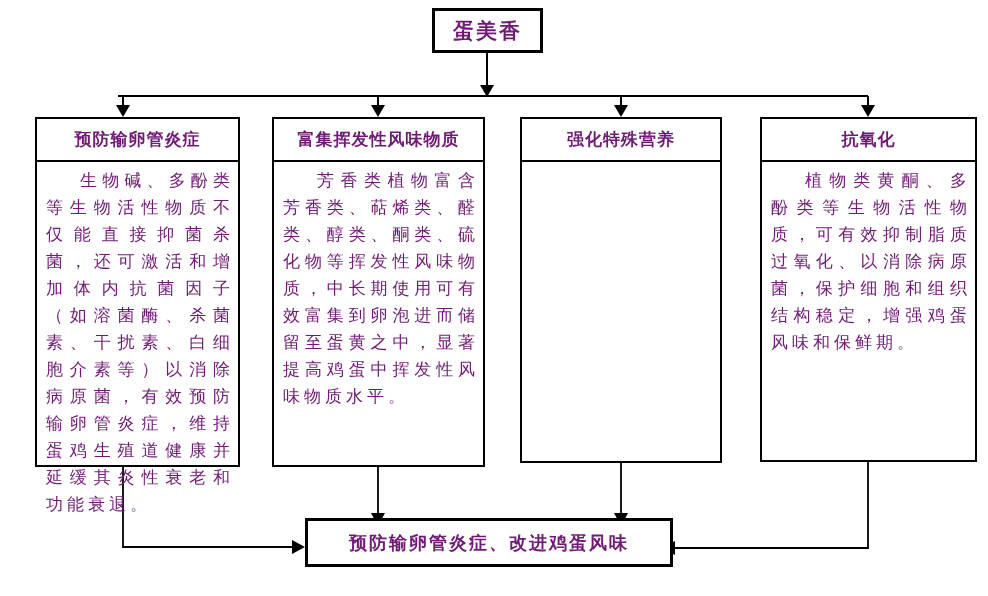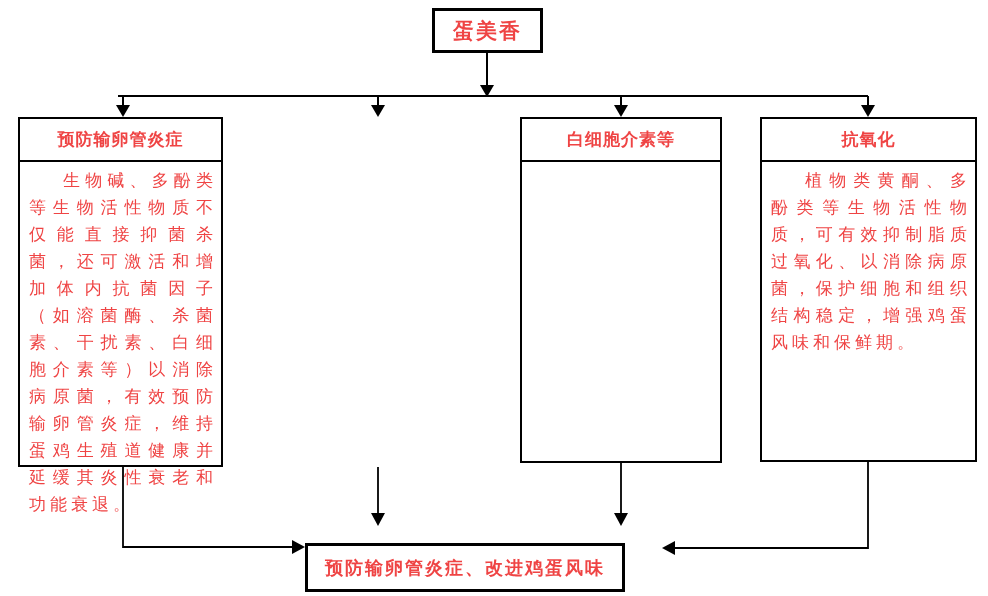--- a/index.html
+++ b/index.html
@@ -21,21 +21,21 @@
     top: 0;
     width: 988px;
     height: 596px;
     pointer-events: none;
   }
   .box {
     position: absolute;
     background: #ffffff;
     border: 2px solid #000000;
     box-sizing: border-box;
-    color: #ef4444;
+    color: #701a75;
   }
   .root-box {
     left: 432px;
     top: 8px;
     width: 111px;
     height: 45px;
     border-width: 3px;
     display: flex;
     align-items: center;
     justify-content: center;
@@ -61,28 +61,28 @@
   .branch-body {
     padding: 5px 4px 0 9px;
     font-family: "Liberation Serif", serif;
     font-size: 17px;
     line-height: 27px;
     letter-spacing: 4px;
     text-align: justify;
     text-justify: inter-character;
     text-indent: 2em;
   }
-  #branch-0 { left: 18px;  width: 205px; height: 350px; }
+  #branch-0 { left: 35px;  width: 205px; height: 350px; }
   #branch-1 { left: 272px; width: 213px; height: 350px; }
   #branch-2 { left: 520px; width: 202px; height: 346px; }
   #branch-3 { left: 760px; width: 217px; height: 345px; }
   .outcome-box {
     left: 305px;
-    top: 543px;
-    width: 320px;
+    top: 518px;
+    width: 368px;
     height: 49px;
     border-width: 3px;
     display: flex;
     align-items: center;
     justify-content: center;
     font-family: "Liberation Sans", sans-serif;
     font-weight: bold;
     font-size: 18px;
     letter-spacing: 2px;
     white-space: nowrap;
@@ -145,23 +145,27 @@
 
   <div class="box root-box">
     <span>蛋美香</span>
   </div>
 
   <div class="box branch" id="branch-0">
     <div class="branch-title">预防输卵管炎症</div>
     <div class="branch-body">生物碱、多酚类等生物活性物质不仅能直接抑菌杀菌，还可激活和增加体内抗菌因子（如溶菌酶、杀菌素、干扰素、白细胞介素等）以消除病原菌，有效预防输卵管炎症，维持蛋鸡生殖道健康并延缓其炎性衰老和功能衰退。</div>
   </div>
 
+  <div class="box branch" id="branch-1">
+    <div class="branch-title">富集挥发性风味物质</div>
+    <div class="branch-body">芳香类植物富含芳香类、萜烯类、醛类、醇类、酮类、硫化物等挥发性风味物质，中长期使用可有效富集到卵泡进而储留至蛋黄之中，显著提高鸡蛋中挥发性风味物质水平。</div>
+  </div>
 
   <div class="box branch" id="branch-2">
-    <div class="branch-title">白细胞介素等</div>
+    <div class="branch-title">强化特殊营养</div>
   </div>
 
   <div class="box branch" id="branch-3">
     <div class="branch-title">抗氧化</div>
     <div class="branch-body">植物类黄酮、多酚类等生物活性物质，可有效抑制脂质过氧化、以消除病原菌，保护细胞和组织结构稳定，增强鸡蛋风味和保鲜期。</div>
   </div>
 
   <div class="box outcome-box">
     <span>预防输卵管炎症、改进鸡蛋风味</span>
   </div>

